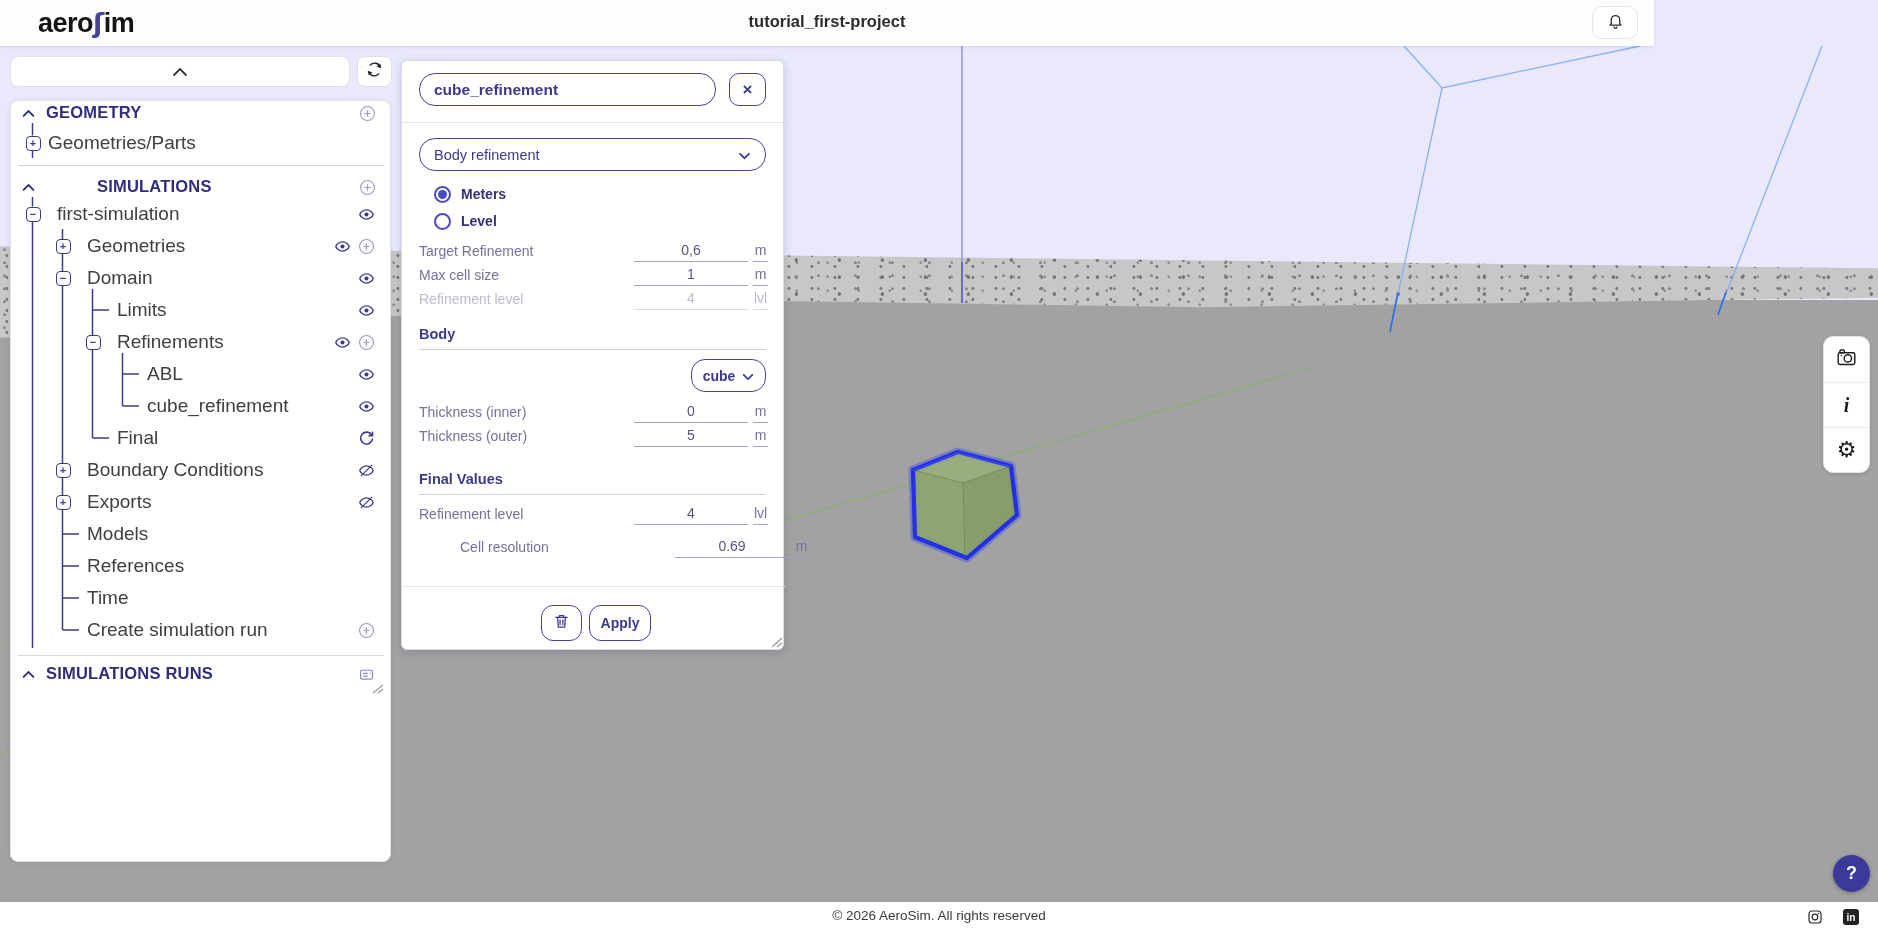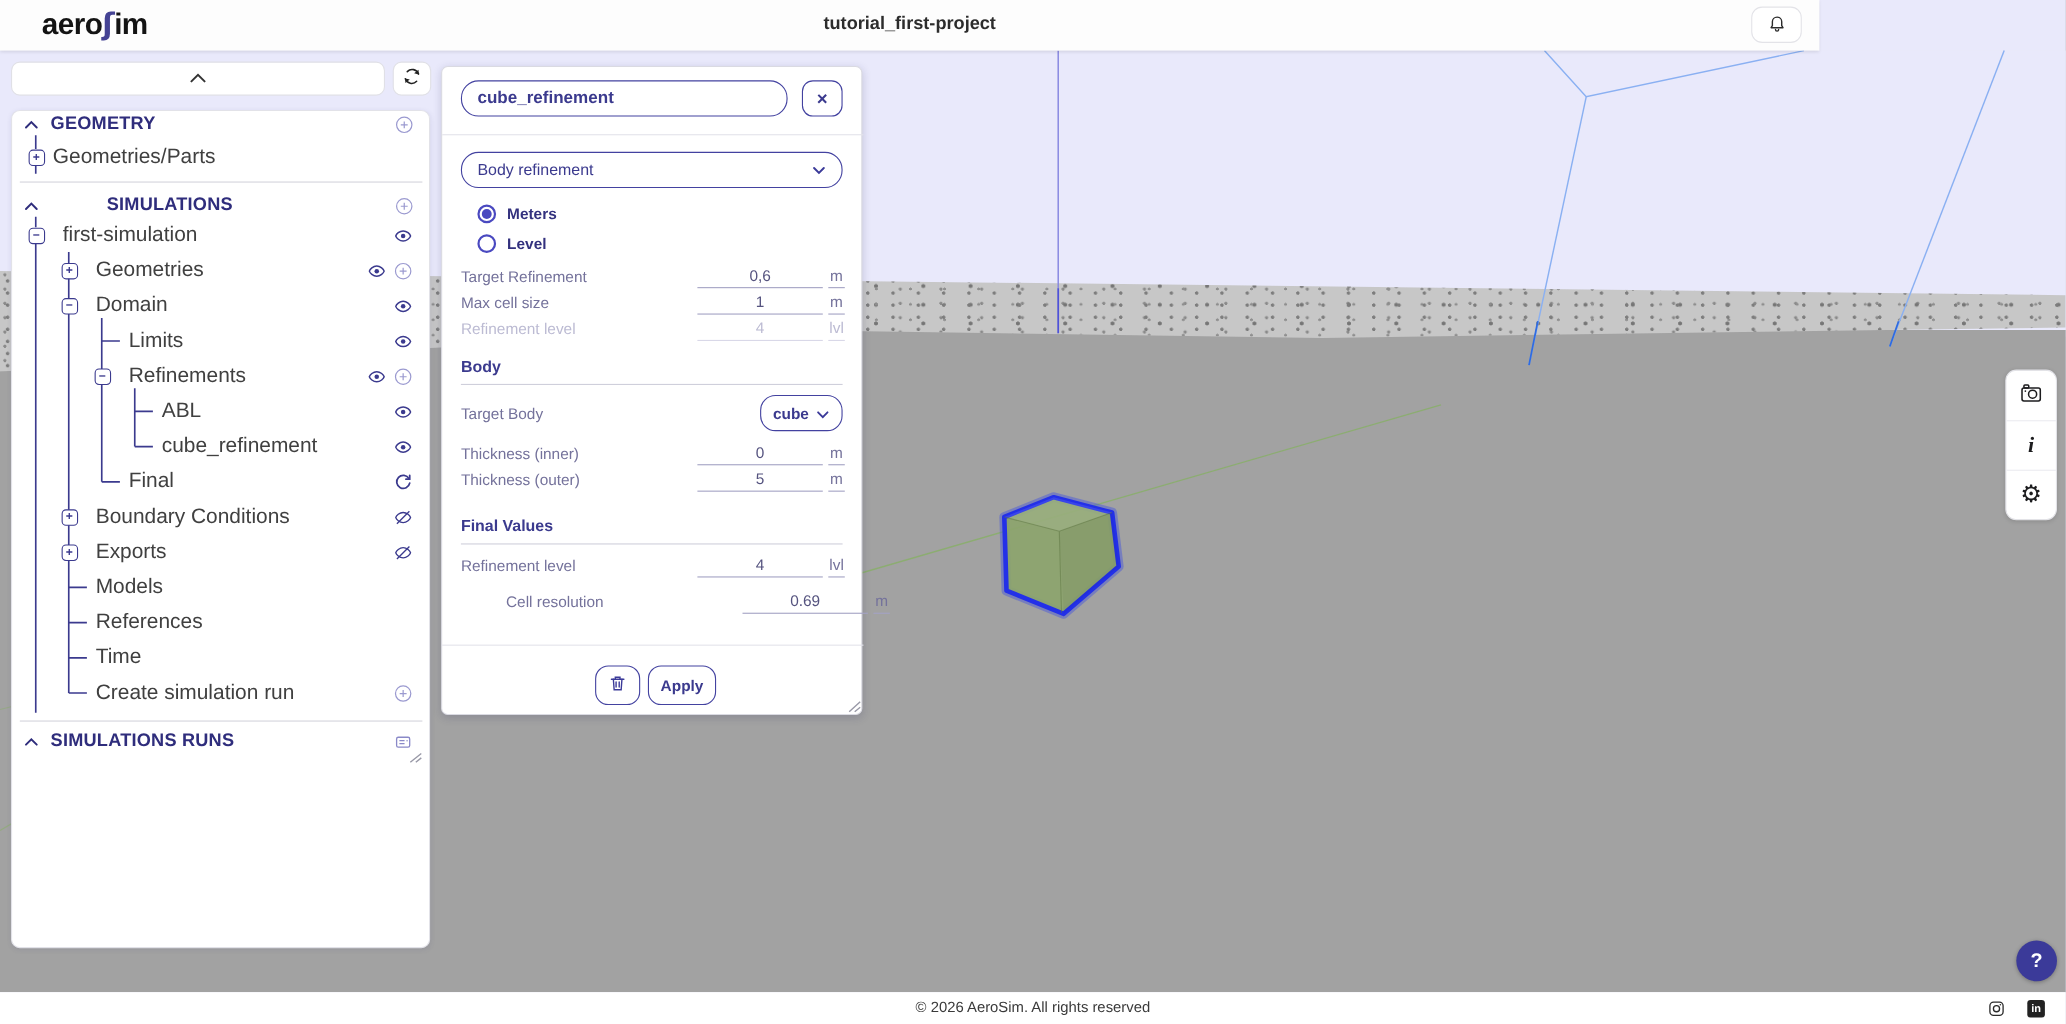--- a/index.html
+++ b/index.html
@@ -422,23 +422,20 @@
   </div>
   <div class="frow dis" style="top:229px;">
     <span class="flabel">Refinement level</span>
     <span class="fval">4</span>
     <span class="funit">lvl</span>
   </div>
 
   <div class="sec-head" style="top:265px;">Body</div>
   <div class="sec-rule" style="top:288px;"></div>
 
-  <div class="frow" style="top:306px;">
-    <span class="flabel">Target Body</span>
-  </div>
   <div class="body-select">
     <span>cube</span>
     <span><svg width="12" height="8" viewBox="0 0 14 9" fill="none" stroke="#3b3a99" stroke-width="2" stroke-linecap="round">
           <path d="M2 2l5 5 5-5"></path>
         </svg></span>
   </div>
 
   <div class="frow" style="top:342px;">
     <span class="flabel">Thickness (inner)</span>
     <span class="fval">0</span>

